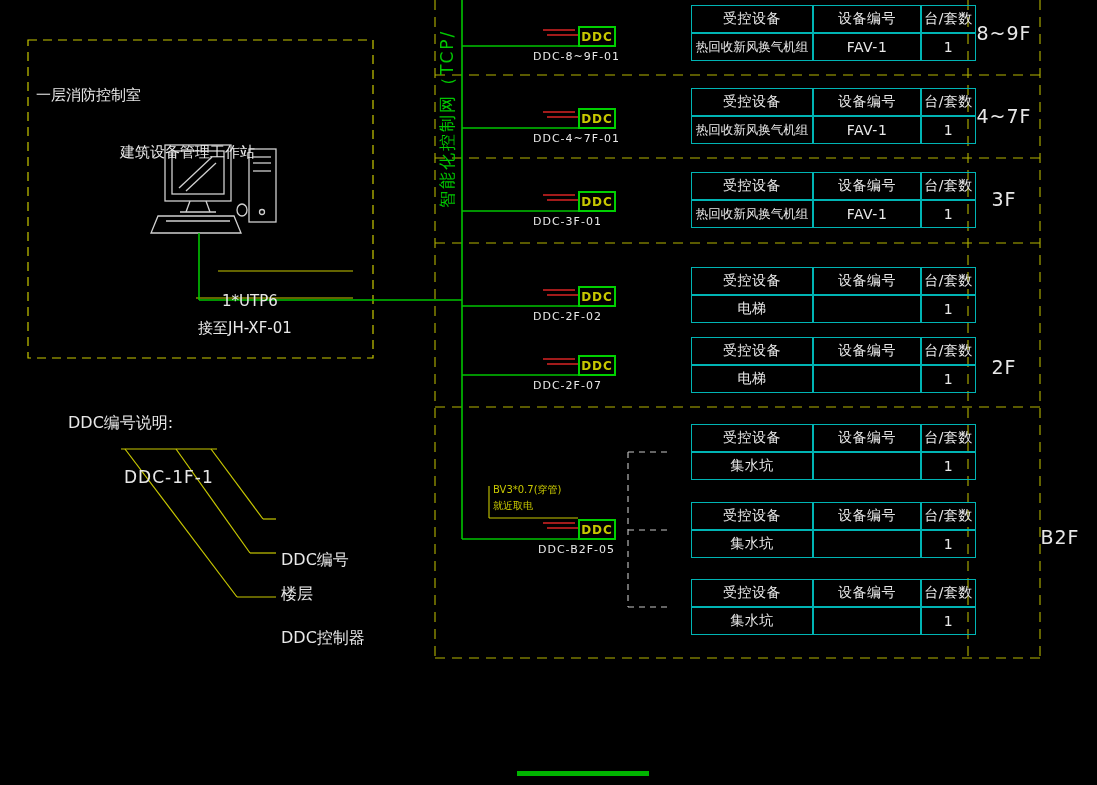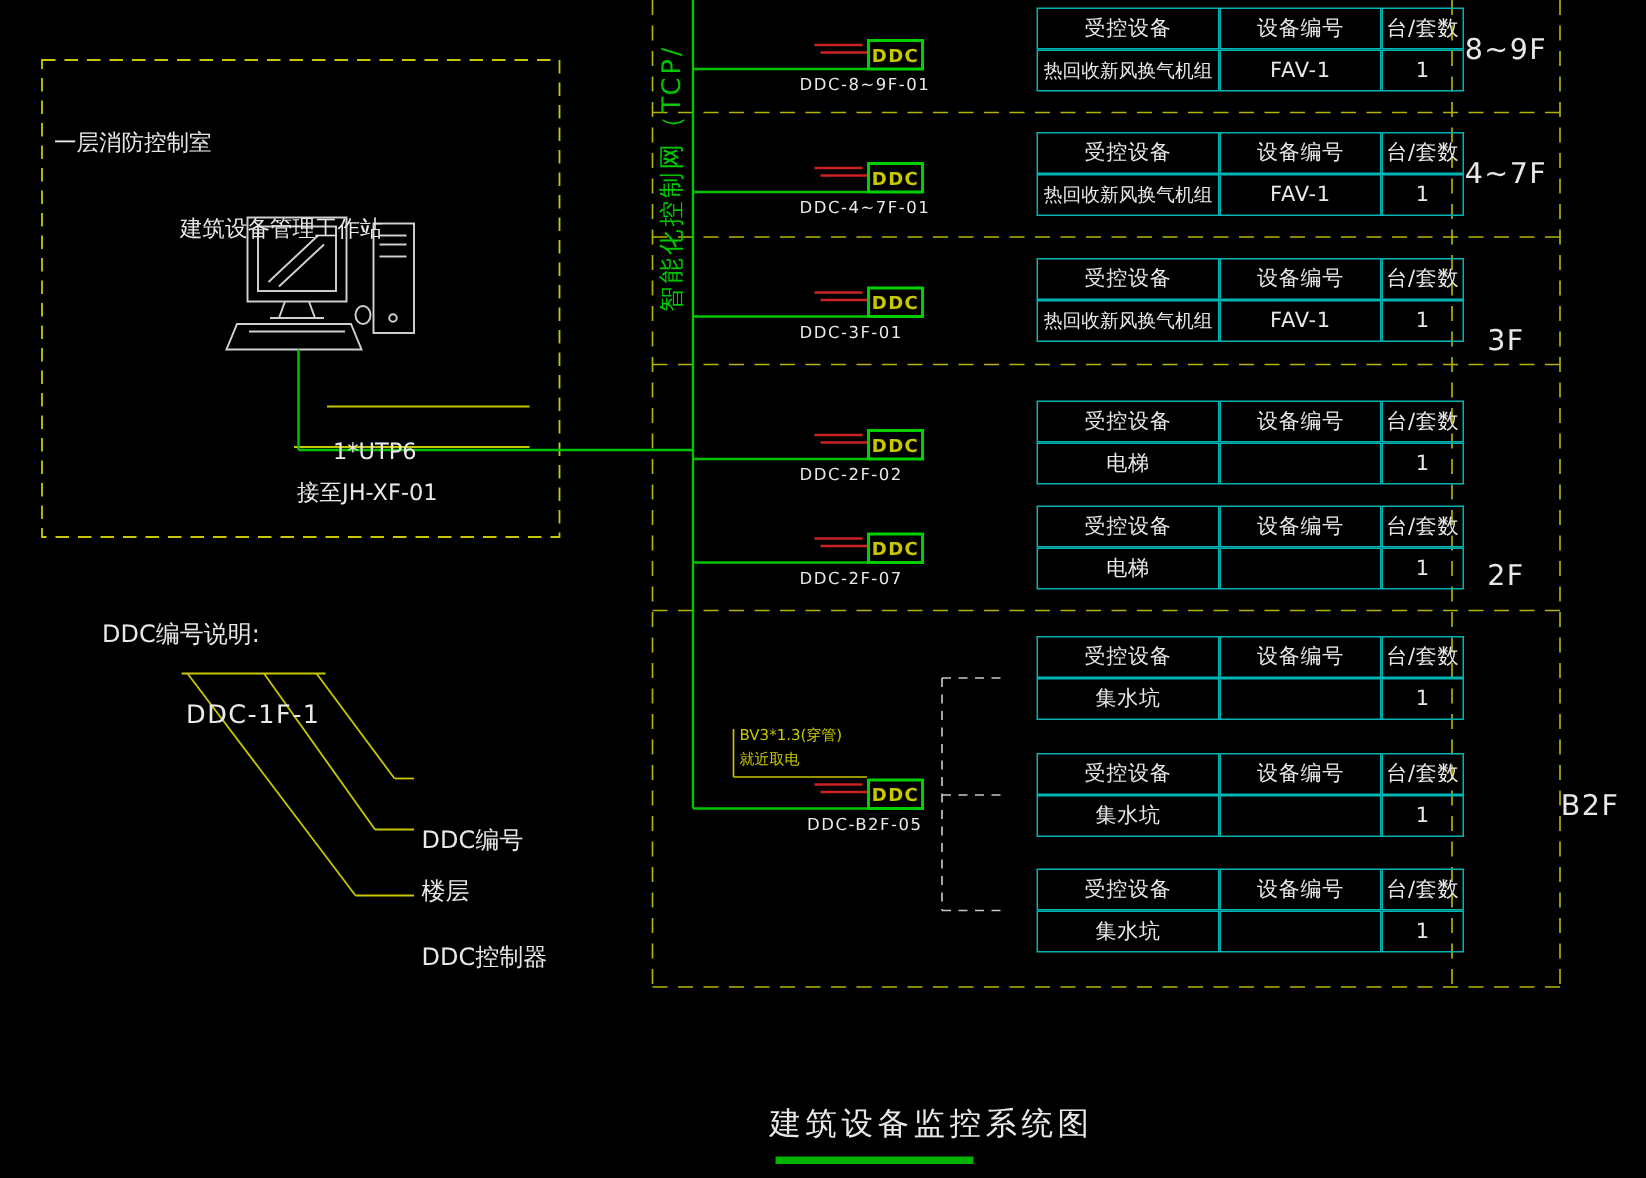--- a/index.html
+++ b/index.html
@@ -129,21 +129,21 @@
   <div class="abs w" style="left:198px; top:279px; font-size:15px;">接至JH-XF-01</div>
 
   <div class="vert-label">智能化控制网（TCP/</div>
 
   <div class="abs w" style="left:68px; top:373px; font-size:16px;">DDC编号说明:</div>
   <div class="abs w" style="left:124px; top:427px; font-size:17px; letter-spacing:1px;">DDC-1F-1</div>
   <div class="abs w" style="left:281px; top:510px; font-size:16px;">DDC编号</div>
   <div class="abs w" style="left:281px; top:544px; font-size:16px;">楼层</div>
   <div class="abs w" style="left:281px; top:588px; font-size:16px;">DDC控制器</div>
 
-  <div class="note" style="left:493px; top:483px;">BV3*1.3(穿管)</div>
+  <div class="note" style="left:493px; top:483px;">BV3*0.7(穿管)</div>
   <div class="note" style="left:493px; top:499px;">就近取电</div>
 
   <div class="ddcbox" style="left:578px; top:26px;">DDC</div>
   <div class="ddcbox" style="left:578px; top:108px;">DDC</div>
   <div class="ddcbox" style="left:578px; top:191px;">DDC</div>
   <div class="ddcbox" style="left:578px; top:286px;">DDC</div>
   <div class="ddcbox" style="left:578px; top:355px;">DDC</div>
   <div class="ddcbox" style="left:578px; top:519px;">DDC</div>
 
   <div class="ddclabel" style="left:533px; top:50px;">DDC-8~9F-01</div>
@@ -220,20 +220,19 @@
     <div class="cell">受控设备</div>
     <div class="cell">设备编号</div>
     <div class="cell">台/套数</div>
     <div class="cell">集水坑</div>
     <div class="cell"></div>
     <div class="cell">1</div>
   </div>
 
   <div class="floor" style="left:968px; top:22px;">8~9F</div>
   <div class="floor" style="left:968px; top:105px;">4~7F</div>
-  <div class="floor" style="left:968px; top:188px;margin-top:28px;">3F</div>
-  <div class="floor" style="left:968px; top:356px;margin-top:17px;">2F</div>
+  <div class="floor" style="left:968px; top:188px;">3F</div>
+  <div class="floor" style="left:968px; top:356px;">2F</div>
   <div class="floor" style="left:1024px; top:526px;">B2F</div>
 
-  <div class="title">建筑设备监控系统图</div>
   <div class="title-underline"></div>
 
 </div>
 
 </body></html>

